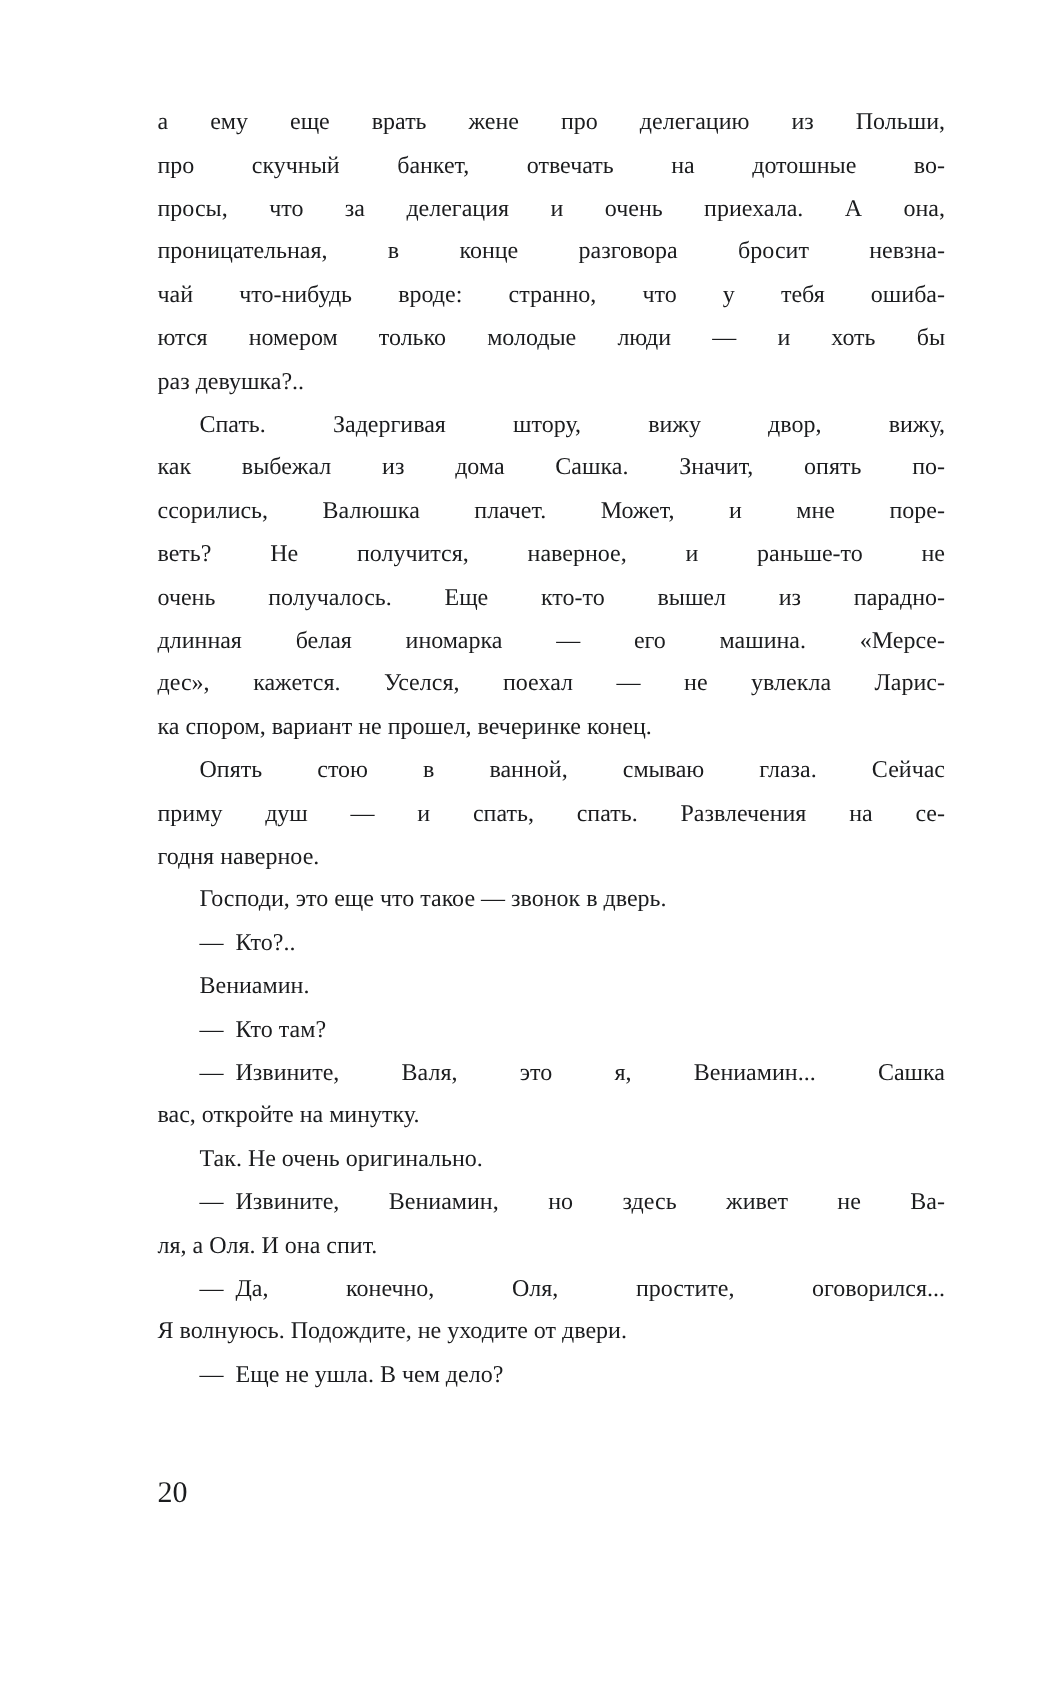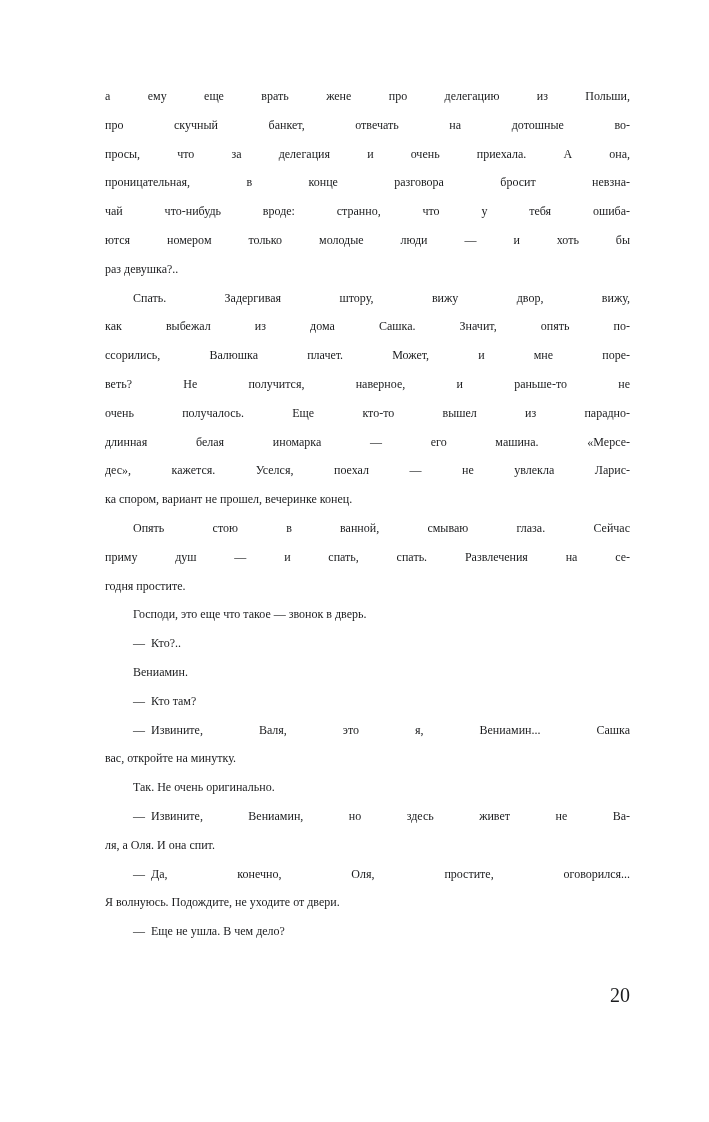--- a/index.html
+++ b/index.html
@@ -6,31 +6,31 @@
   body {
     width: 709px; height: 1122px;
     background: #ffffff;
     position: relative;
     overflow: hidden;
     font-family: "Liberation Serif", "DejaVu Serif", serif;
     color: #1b1c1e;
   }
   .text-block {
     position: absolute;
-    left: 105px; top: 82px; width: 525px;
-    font-size: 12px;
+    left: 105px; top: 68px; width: 525px;
+    font-size: 16px;
     line-height: 28.8px;
   }
   .line { text-align: justify; text-align-last: justify; }
   .line.para-end { text-align-last: left; }
   .line.indent { text-indent: 28px; }
   .page-number {
     position: absolute;
     left: 105px; top: 984px; width: 525px;
-    text-align: right;
+    text-align: left;
     font-size: 20px;
   }
 </style>
 </head>
 <body>
 
 <div class="page">
   <div class="text-block">
     <div class="line">а ему еще врать жене про делегацию из Польши,</div>
     <div class="line">про скучный банкет, отвечать на дотошные во-</div>
@@ -44,21 +44,21 @@
     <div class="line">как выбежал из дома Сашка. Значит, опять по-</div>
     <div class="line">ссорились, Валюшка плачет. Может, и мне поре-</div>
     <div class="line">веть? Не получится, наверное, и раньше-то не</div>
     <div class="line">очень получалось. Еще кто-то вышел из парадно-</div>
     <div class="line">длинная белая иномарка — его машина. «Мерсе-</div>
     <div class="line">дес», кажется. Уселся, поехал — не увлекла Ларис-</div>
     <div class="line para-end">ка спором, вариант не прошел, вечеринке конец.</div>
 
     <div class="line indent">Опять стою в ванной, смываю глаза. Сейчас</div>
     <div class="line">приму душ — и спать, спать. Развлечения на се-</div>
-    <div class="line para-end">годня простите.</div>
+    <div class="line para-end">годня наверное.</div>
 
     <div class="line indent para-end">Господи, это еще что такое — звонок в дверь.</div>
     <div class="line indent para-end">— Кто?..</div>
     <div class="line indent para-end">Вениамин.</div>
     <div class="line indent para-end">— Кто там?</div>
 
     <div class="line indent">— Извините, Валя, это я, Вениамин... Сашка</div>
     <div class="line para-end">вас, откройте на минутку.</div>
 
     <div class="line indent para-end">Так. Не очень оригинально.</div>

